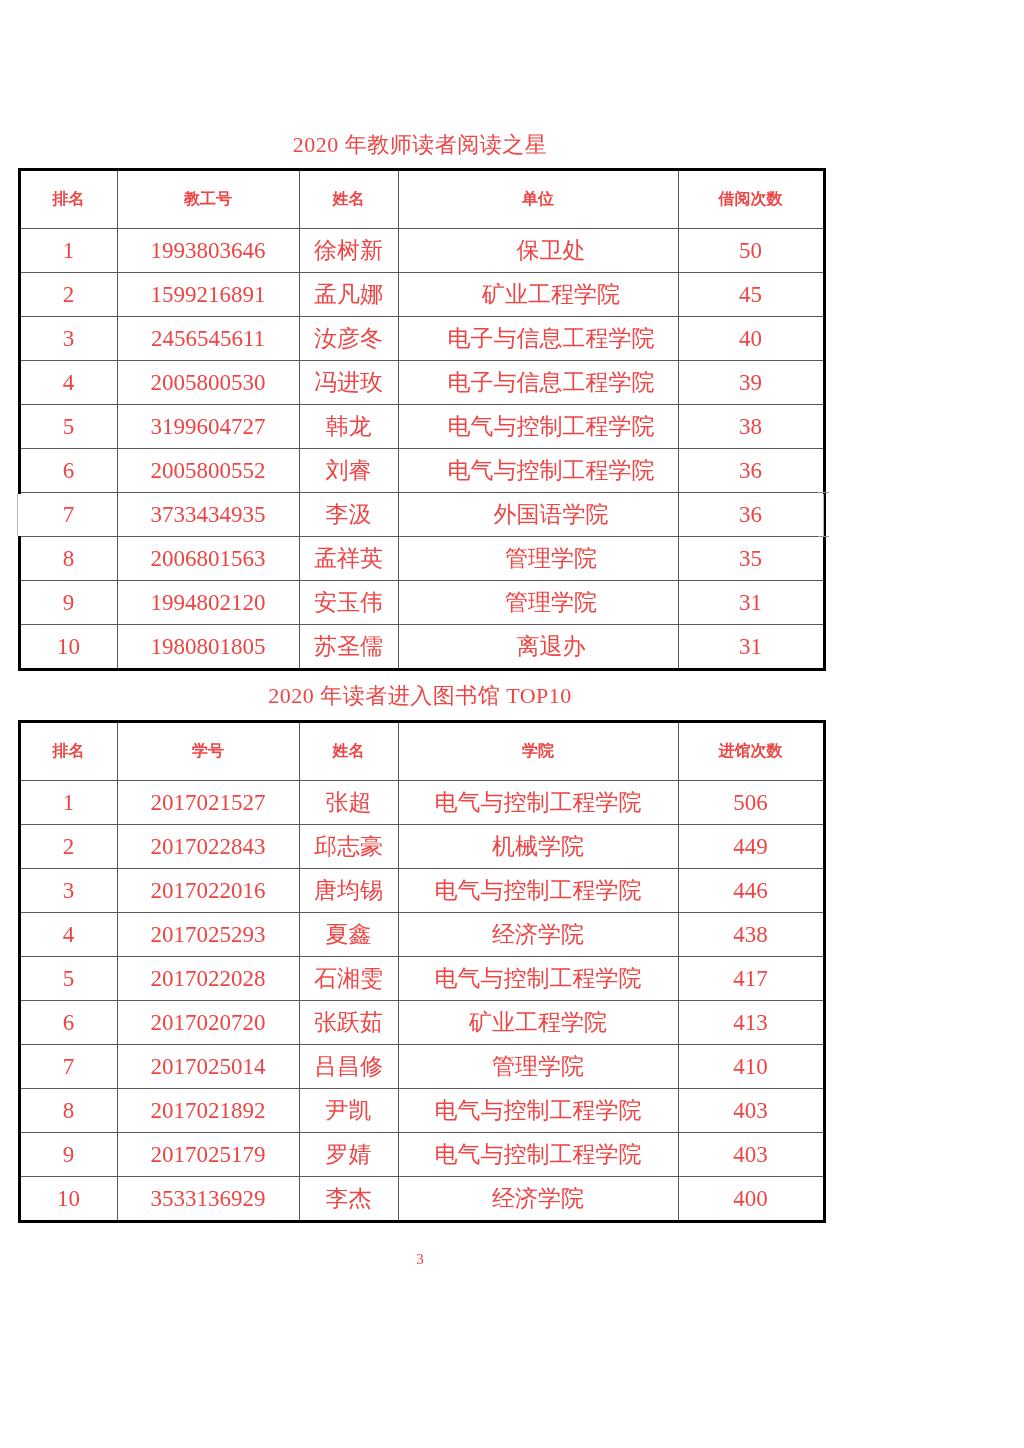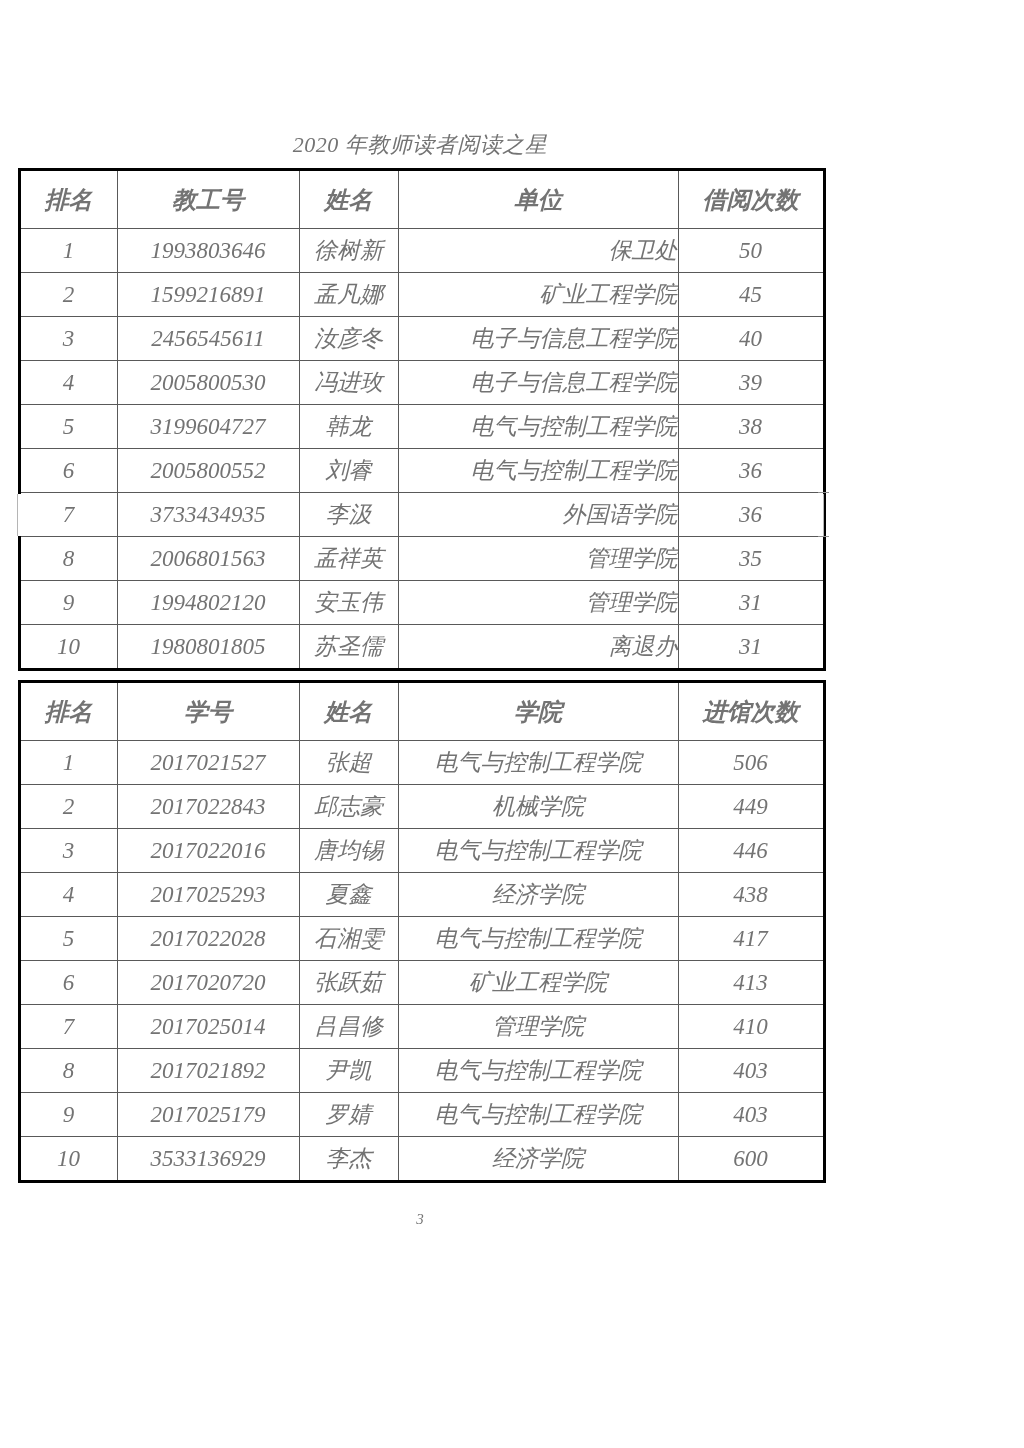--- a/index.html
+++ b/index.html
@@ -1,23 +1,22 @@
 <!DOCTYPE html>
 <html><head>
 <meta charset="utf-8">
 <style>
   html,body{margin:0;padding:0;background:#ffffff;}
   .page{
     position:relative;
     width:840px;height:1448px;
     background:#ffffff;
-    color:#737373;
+    color:#ef4444;
     font-family:"Liberation Serif","DejaVu Serif",serif;
     overflow:hidden;
-    font-style:italic;
   }
   .table-title{
     margin:0;
     font-weight:normal;
     font-size:22px;
     line-height:30px;
     text-align:center;
     letter-spacing:0.5px;
   }
   .title-first{padding-top:130px;}
@@ -37,34 +36,34 @@
   .doc-table th,.doc-table td{
     border:1px solid #595959;
     text-align:center;
     padding:0;
     white-space:nowrap;
     overflow:hidden;
     font-weight:normal;
   }
   .doc-table th{
     height:57px;
-    font-size:24px;
+    font-size:16px;
     font-weight:bold;
   }
   .doc-table td{
     height:43px;
     font-size:23px;
   }
   col.c-rank{width:98px;}
   col.c-id{width:182px;}
   col.c-name{width:99px;}
   col.c-unit{width:280px;}
   col.c-count{width:146px;}
   
-  table.unit-left td:nth-child(4){text-align:right;padding-left:26px;}
+  table.unit-left td:nth-child(4){text-align:center;padding-left:26px;}
   
   .break-patch{
     position:absolute;
     width:5px;
     top:325px;height:44px;
     background:#ffffff;
   }
   .patch-left{left:-1px;border-left:1px solid #b5b5b5;}
   .patch-right{right:-1px;border-right:1px solid #b5b5b5;}
   .break-tick{
@@ -190,20 +189,21 @@
           </tr>
         </tbody>
     </table>
     <div class="break-patch patch-left" style="top: 325.5px; height: 42px;"></div>
     <div class="break-patch patch-right" style="top: 325.5px; height: 42px;"></div>
     <div class="break-tick tick-top" style="top: 323.5px;"></div>
     <div class="break-tick tick-bottom" style="top: 367.5px;"></div>
   </div>
 
 
+  <h2 class="table-title title-second">2020 年读者进入图书馆 TOP10</h2>
 
   <div class="table-wrap wrap-second">
     <table class="doc-table">
       <colgroup>
         <col class="c-rank">
           <col class="c-id">
           <col class="c-name">
           <col class="c-unit">
           <col class="c-count">
       </colgroup>
@@ -278,21 +278,21 @@
             <td>2017025179</td>
             <td>罗婧</td>
             <td>电气与控制工程学院</td>
             <td>403</td>
           </tr>
           <tr>
             <td>10</td>
             <td>3533136929</td>
             <td>李杰</td>
             <td>经济学院</td>
-            <td>600</td>
+            <td>400</td>
           </tr>
         </tbody>
     </table>
   </div>
 
   <div class="page-number">3</div>
 
 </div>
 
 </body></html>

